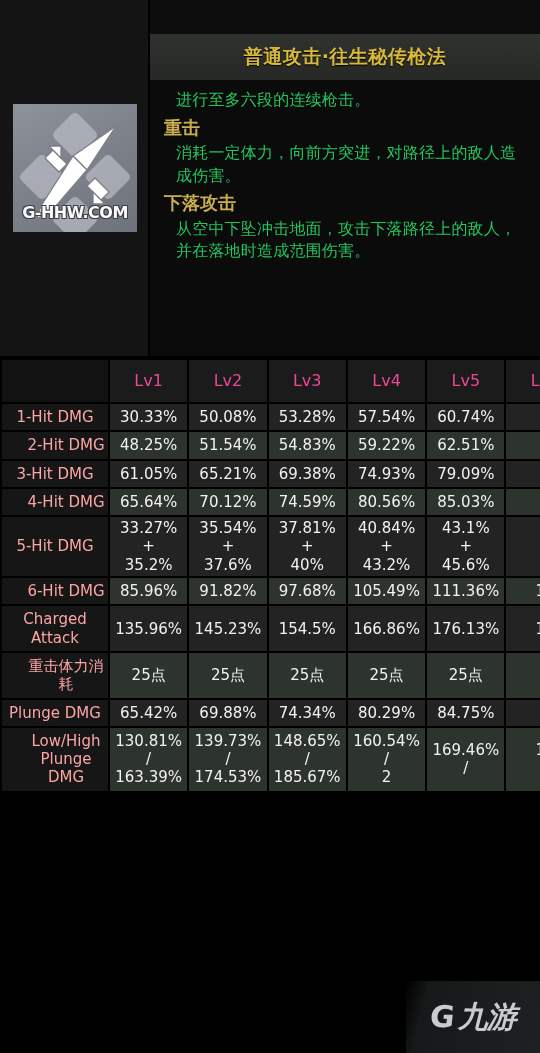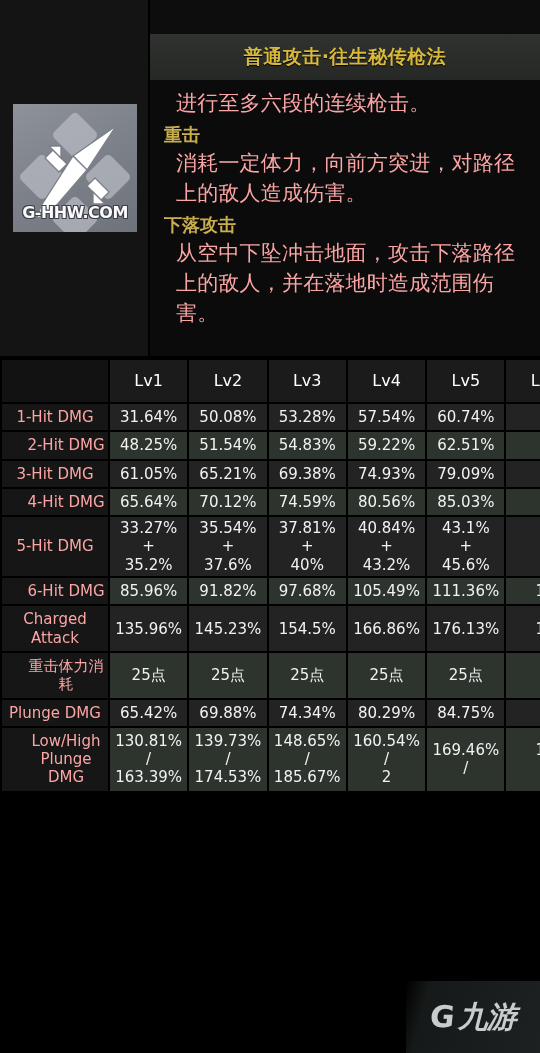--- a/index.html
+++ b/index.html
@@ -93,22 +93,22 @@
   }
   .desc-heading {
     color: #c9ae4e;
     font-size: 18px;
     font-weight: 700;
     font-family: "DejaVu Sans", sans-serif;
     margin: 4px 0 2px 0;
     line-height: 1.35;
   }
   .desc-text {
-    color: #fca5a5;
-    font-size: 21px;
+    color: #22c55e;
+    font-size: 16px;
     font-family: "DejaVu Sans", sans-serif;
     line-height: 1.42;
     margin: 0 0 4px 12px;
     letter-spacing: 0.2px;
   }
 
   
   .stat-table {
     position: absolute;
     left: 0;
@@ -130,21 +130,21 @@
     font-size: 15px;
     padding: 2px 1px;
     line-height: 1.22;
   }
 
   .stat-table thead th {
     background: #1b1b1b;
     height: 34px;
     font-weight: 400;
     font-size: 16px;
-    color: #ffffff;
+    color: #ec4899;
   }
   .stat-table thead th.corner { background: #121212; }
 
   td.row-label, th.row-label {
     background: #1a1a1a;
     font-size: 15px;
     font-weight: 400;
     color: #fca5a5;
     padding: 4px 2px;
   }
@@ -253,21 +253,21 @@
       <th>Lv3</th>
       <th>Lv4</th>
       <th>Lv5</th>
       <th>Lv6</th>
     </tr>
   </thead>
   <tbody id="stat-tbody">
       <tr class="shade-a">
         <td class="row-label">1-Hit DMG</td>
         <td class="val">
-          <span class="multi">31.64%</span>
+          <span class="multi">30.33%</span>
         </td>
         <td class="val">
           <span class="multi">50.08%</span>
         </td>
         <td class="val">
           <span class="multi">53.28%</span>
         </td>
         <td class="val">
           <span class="multi">57.54%</span>
         </td>

